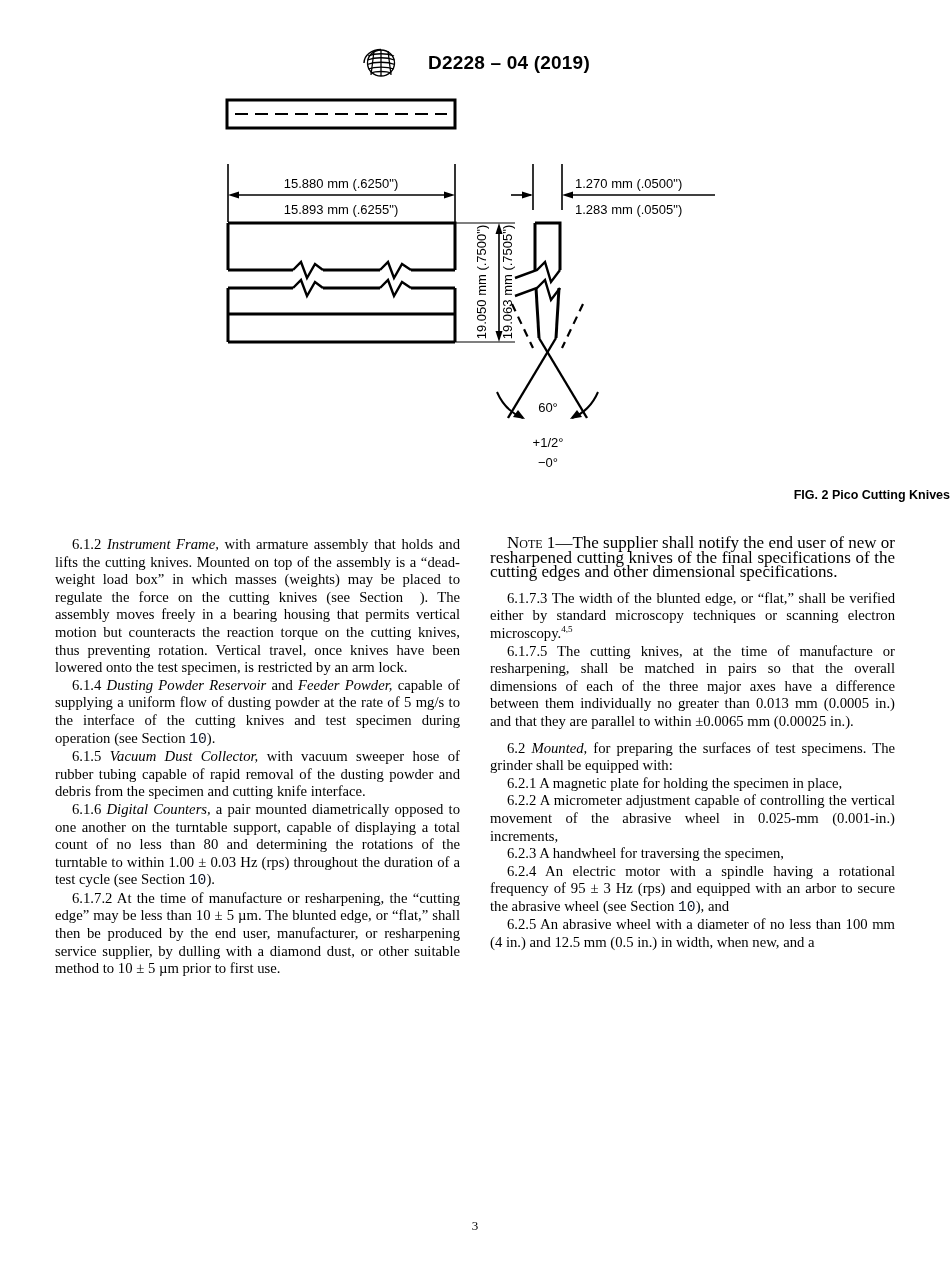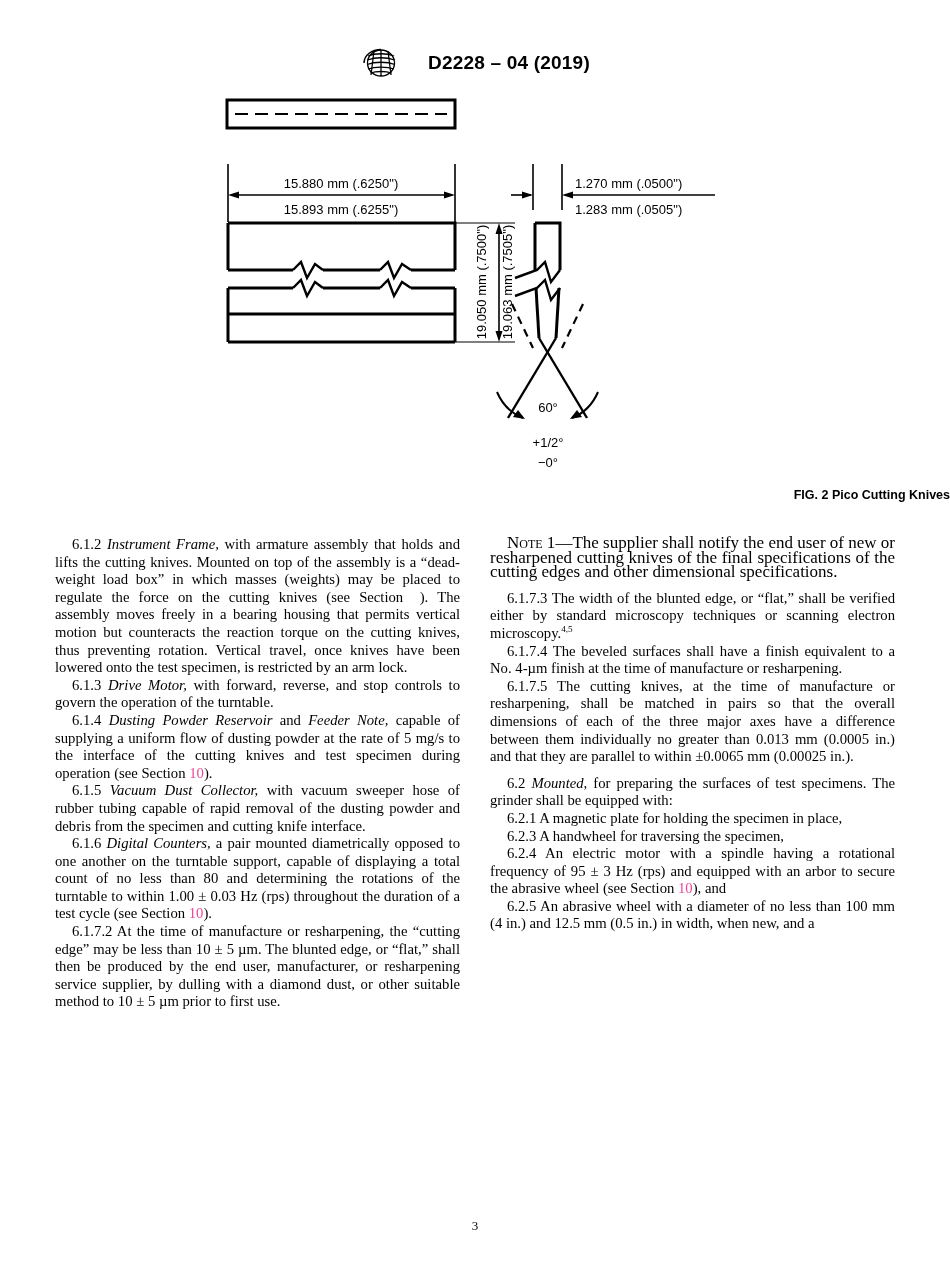--- a/index.html
+++ b/index.html
@@ -87,21 +87,22 @@
     text-align: justify;
     text-indent: 17px;
   }
   .smallcaps {
     font-variant: small-caps;
   }
   .it {
     font-style: italic;
   }
   .lnk {
-    color: #ec4899;
+    color: #0f172a;
+    font-family: Liberation Mono, monospace;
   }
   .lnk-hidden {
     color: #ffffff;
   }
   sup {
     font-size: 0.62em;
     vertical-align: super;
     line-height: 0;
   }
   .gap-sm { height: 9px; }
@@ -233,50 +234,49 @@
 
   <div class="fig-caption">FIG. 2 Pico Cutting Knives</div>
 </div>
 
 <div class="columns">
 
   <div class="col">
 
     <p class="para"><span>6.1.2</span> <span class="it">Instrument Frame,</span><span> with armature assembly that holds and lifts the cutting knives. Mounted on top of the assembly is a “dead-weight load box” in which masses (weights) may be placed to regulate the force on the cutting knives (see Section </span><span class="lnk-hidden">9</span><span>). The assembly moves freely in a bearing housing that permits vertical motion but counteracts the reaction torque on the cutting knives, thus preventing rotation. Vertical travel, once knives have been lowered onto the test specimen, is restricted by an arm lock.</span></p>
 
-    <p class="para"><span>6.1.3</span> <span class="it">Drive Motor,</span><span> with forward, reverse, and stop controls to govern the operation of the turntable.</span></p>
-
-    <p class="para"><span>6.1.4</span> <span class="it">Dusting Powder Reservoir</span><span> and </span><span class="it">Feeder Note,</span><span> capable of supplying a uniform flow of dusting powder at the rate of 5 mg/s to the interface of the cutting knives and test specimen during operation (see Section </span><span class="lnk">10</span><span>).</span></p>
+
+    <p class="para"><span>6.1.4</span> <span class="it">Dusting Powder Reservoir</span><span> and </span><span class="it">Feeder Powder,</span><span> capable of supplying a uniform flow of dusting powder at the rate of 5 mg/s to the interface of the cutting knives and test specimen during operation (see Section </span><span class="lnk">10</span><span>).</span></p>
 
     <p class="para"><span>6.1.5</span> <span class="it">Vacuum Dust Collector,</span><span> with vacuum sweeper hose of rubber tubing capable of rapid removal of the dusting powder and debris from the specimen and cutting knife interface.</span></p>
 
     <p class="para"><span>6.1.6</span> <span class="it">Digital Counters,</span><span> a pair mounted diametrically opposed to one another on the turntable support, capable of displaying a total count of no less than 80 and determining the rotations of the turntable to within 1.00 ± 0.03 Hz (rps) throughout the duration of a test cycle (see Section </span><span class="lnk">10</span><span>).</span></p>
 
 
 
     <p class="para"><span>6.1.7.2</span><span> At the time of manufacture or resharpening, the “cutting edge” may be less than 10 ± 5 µm. The blunted edge, or “flat,” shall then be produced by the end user, manufacturer, or resharpening service supplier, by dulling with a diamond dust, or other suitable method to 10 ± 5 µm prior to first use.</span></p>
 
   </div>
 
   <div class="col">
 
     <p class="note"><span class="smallcaps">Note 1</span><span>—</span><span>The supplier shall notify the end user of new or resharpened cutting knives of the final specifications of the cutting edges and other dimensional specifications.</span></p>
 
     <p class="para"><span>6.1.7.3</span><span> The width of the blunted edge, or “flat,” shall be verified either by standard microscopy techniques or scanning electron microscopy.</span><sup>4,5</sup></p>
 
-    <p class="para"><span>6.1.7.4</span><span> The beveled surfaces shall have a finish equivalent to a No. 4-µm finish at the time of manufacture or resharpening.</span></p>
 
     <p class="para"><span>6.1.7.5</span><span> The cutting knives, at the time of manufacture or resharpening, shall be matched in pairs so that the overall dimensions of each of the three major axes have a difference between them individually no greater than 0.013 mm (0.0005 in.) and that they are parallel to within ±0.0065 mm (0.00025 in.).</span></p>
 
     <div class="gap-sm"></div>
 
     <p class="para"><span>6.2</span> <span class="it">Mounted,</span><span> for preparing the surfaces of test specimens. The grinder shall be equipped with:</span></p>
 
     <p class="para"><span>6.2.1</span><span> A magnetic plate for holding the specimen in place,</span></p>
 
+    <p class="para"><span>6.2.2</span><span> A micrometer adjustment capable of controlling the vertical movement of the abrasive wheel in 0.025-mm (0.001-in.) increments,</span></p>
 
     <p class="para"><span>6.2.3</span><span> A handwheel for traversing the specimen,</span></p>
 
     <p class="para"><span>6.2.4</span><span> An electric motor with a spindle having a rotational frequency of 95 ± 3 Hz (rps) and equipped with an arbor to secure the abrasive wheel (see Section </span><span class="lnk">10</span><span>), and</span></p>
 
     <p class="para"><span>6.2.5</span><span> An abrasive wheel with a diameter of no less than 100 mm (4 in.) and 12.5 mm (0.5 in.) in width, when new, and a</span></p>
 
   </div>
 </div>
 

